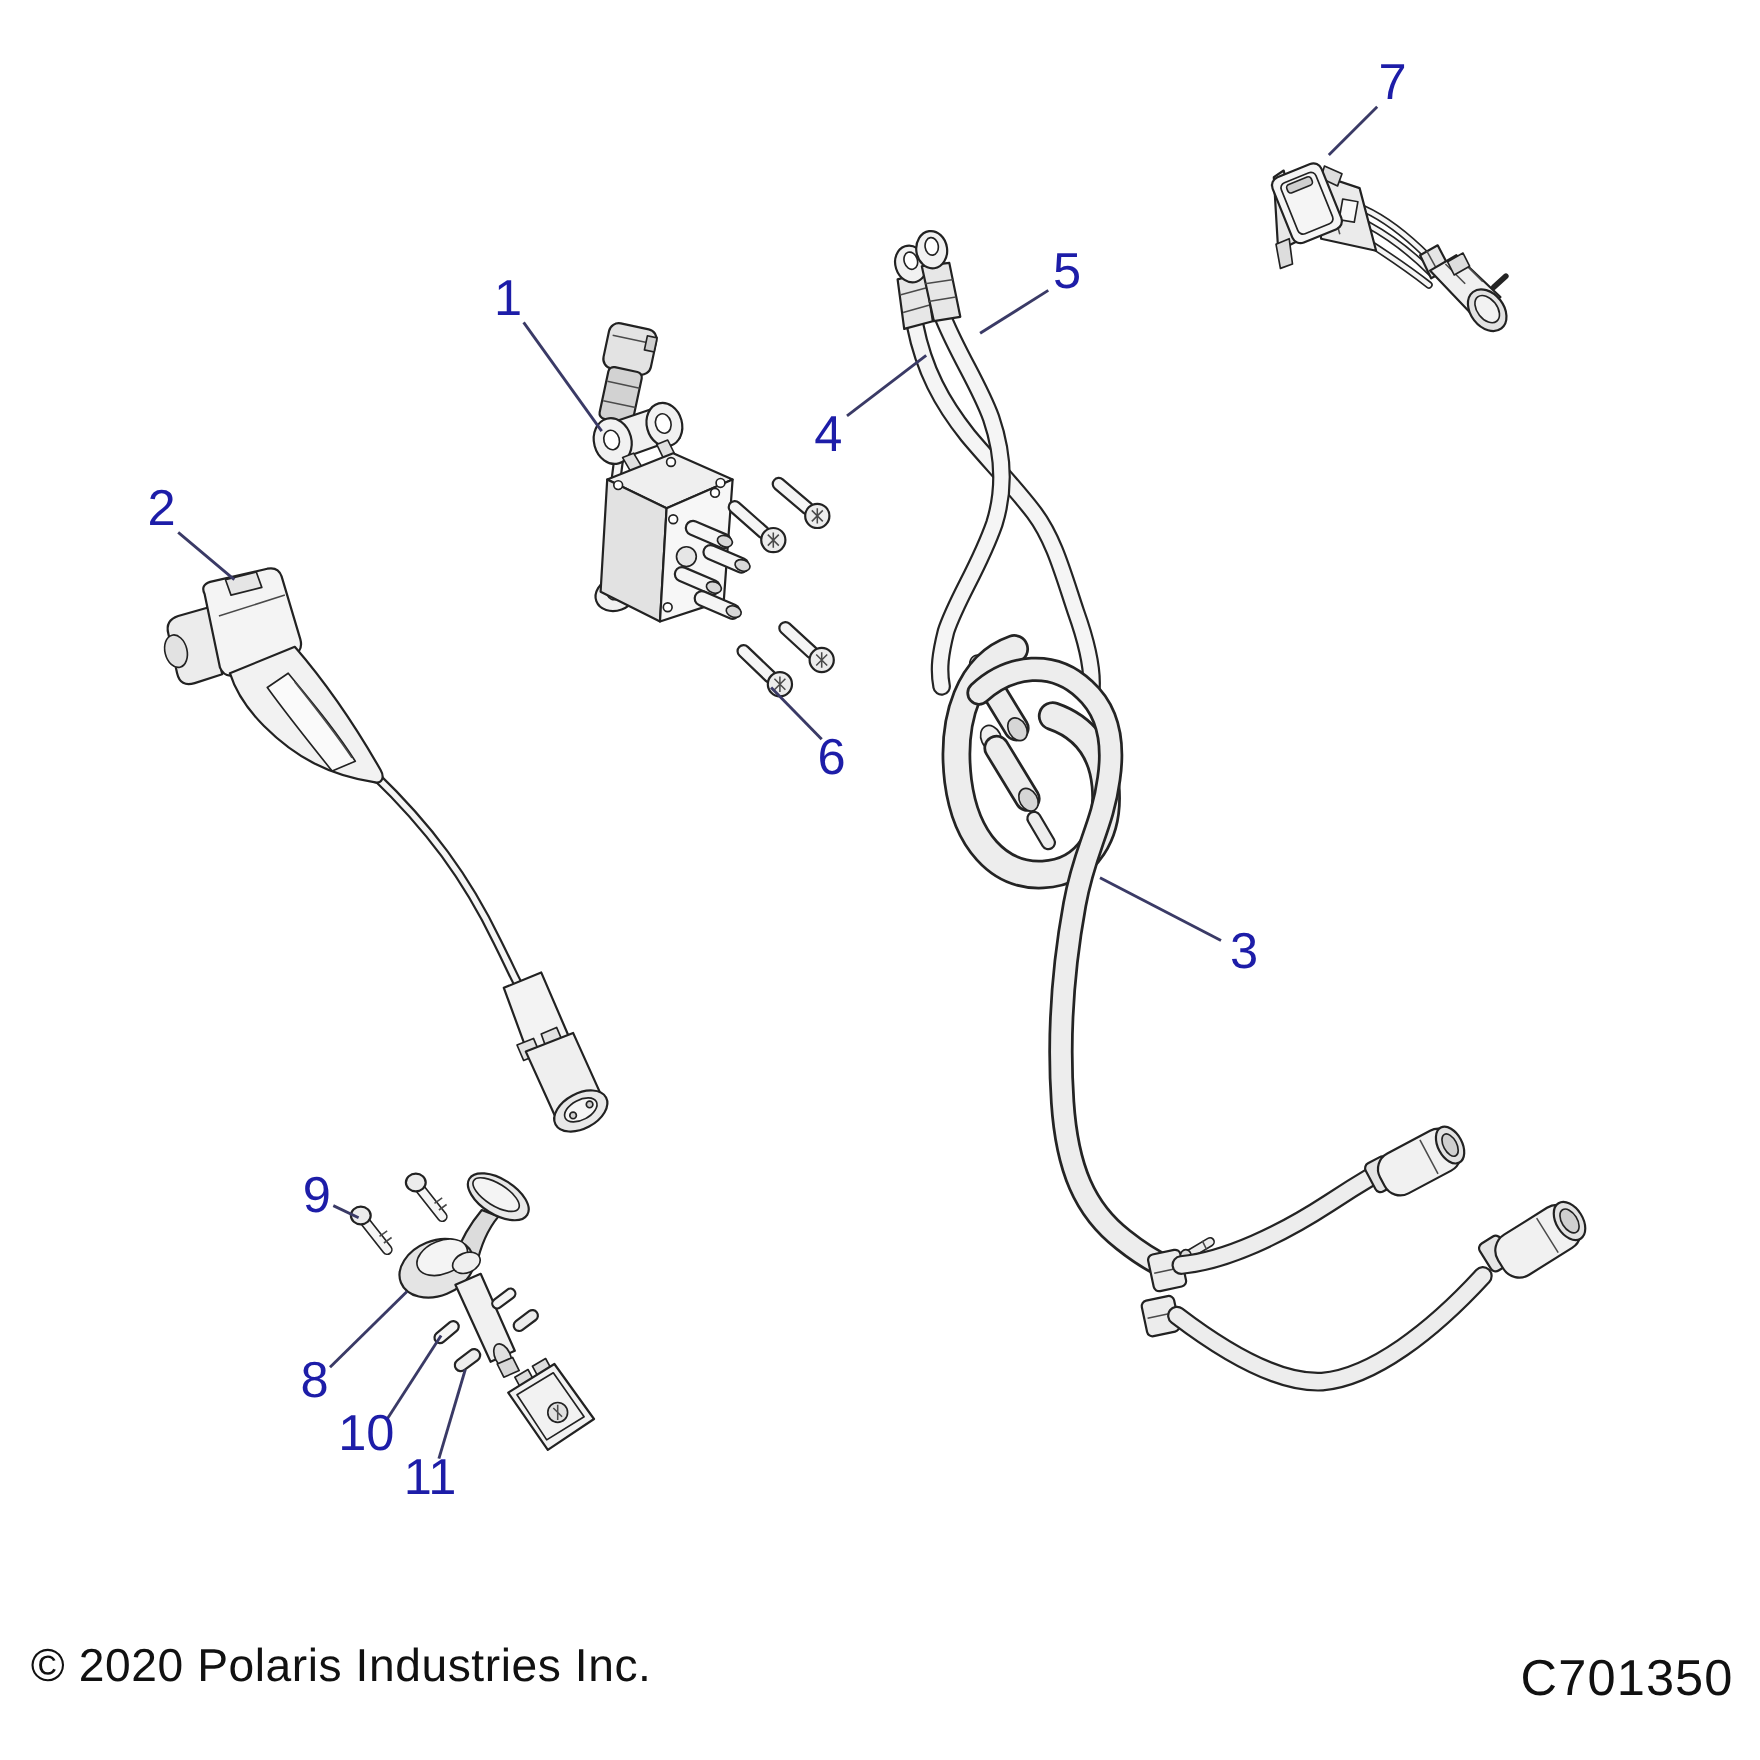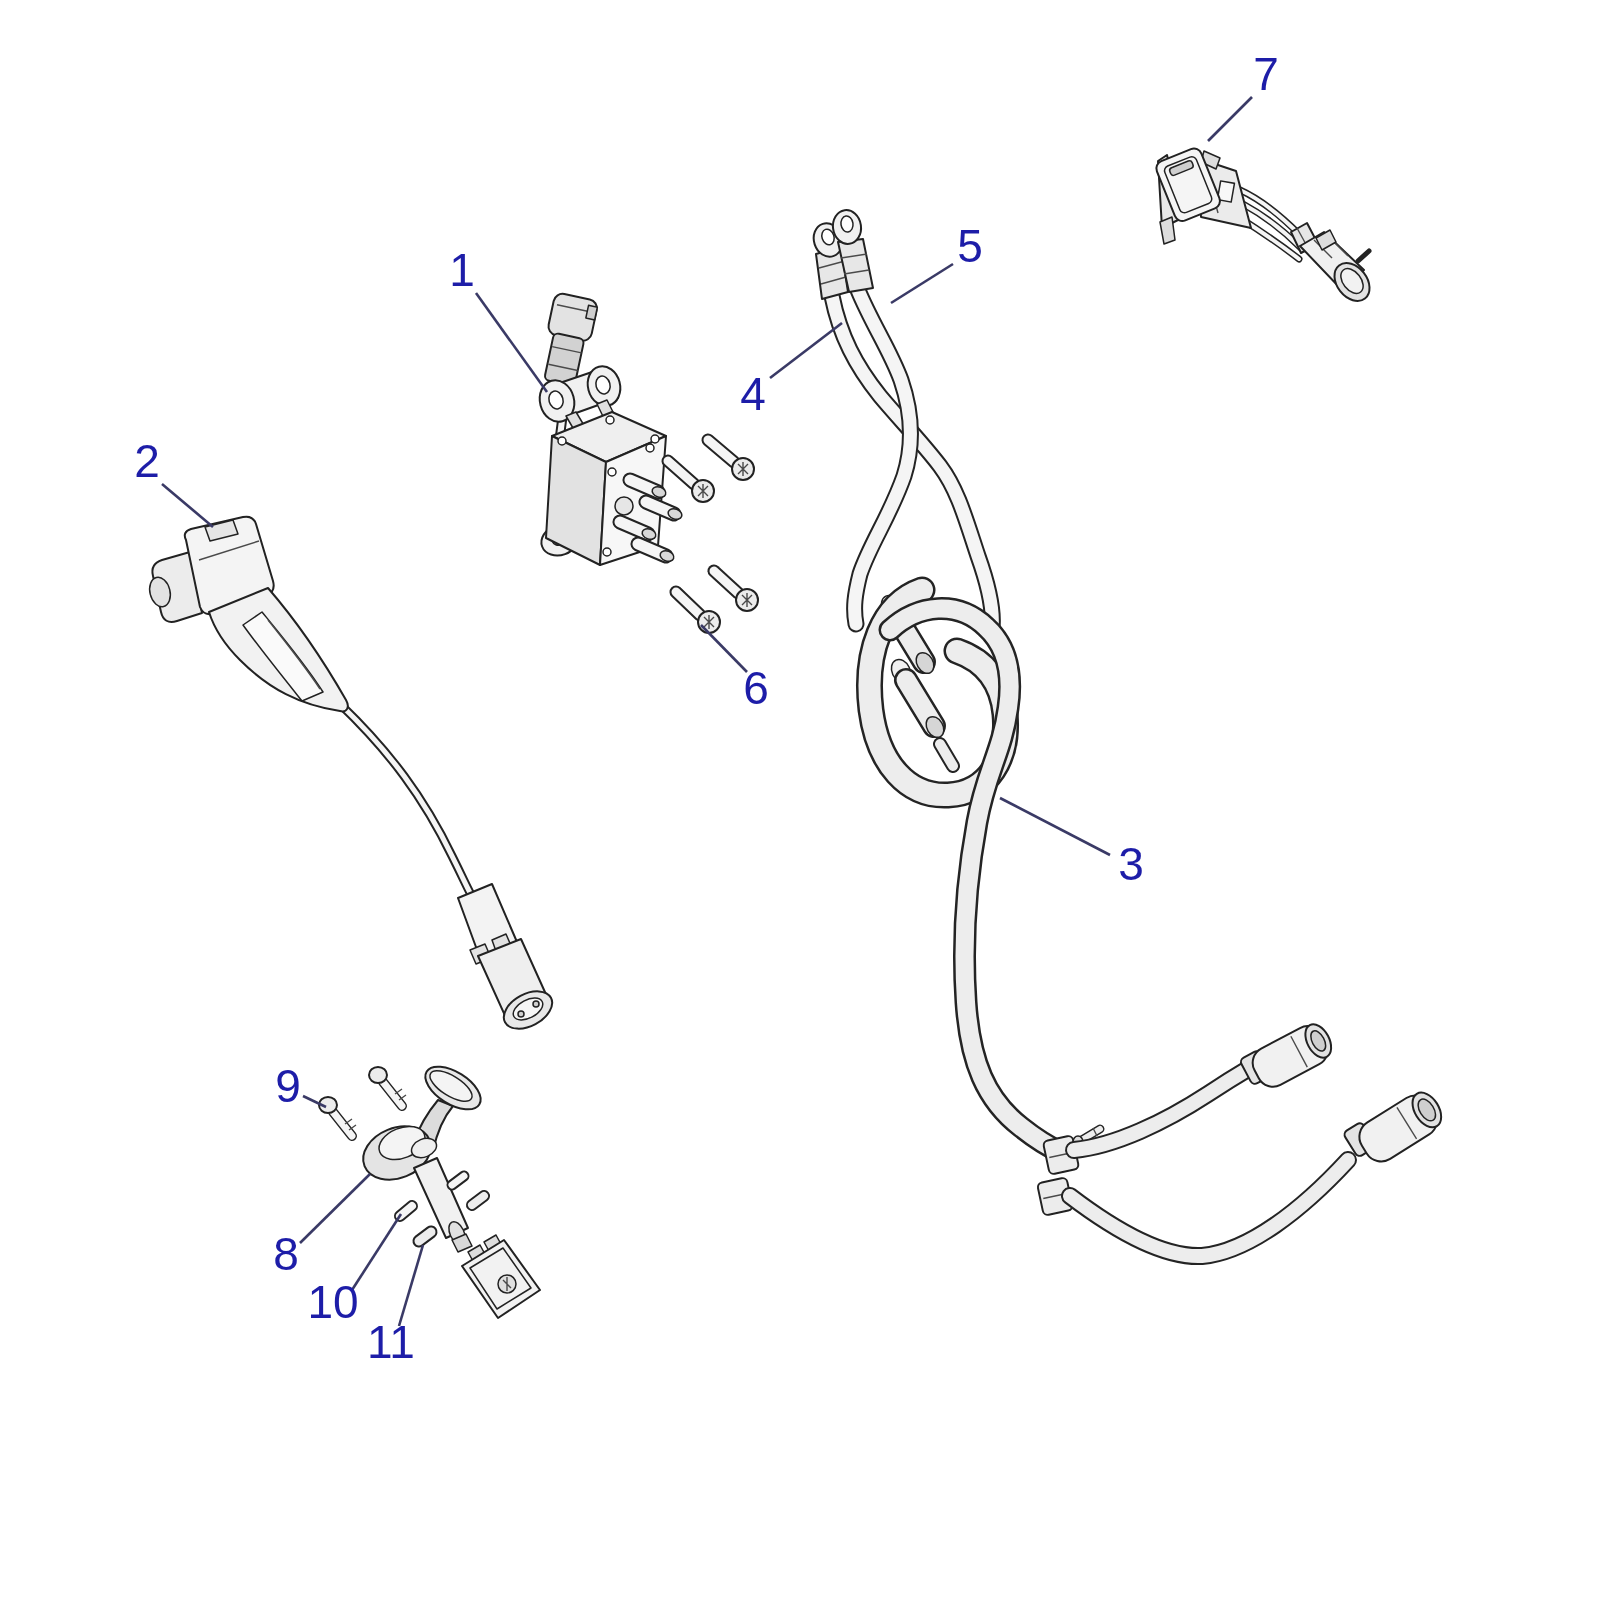--- a/index.html
+++ b/index.html
@@ -354,14 +354,16 @@
         <text x="286" y="1270" class="callout" fill="#1d1da8">8</text>
         <line x1="303" y1="1096" x2="326" y2="1107" stroke="#3a3a66" stroke-width="2.6"></line>
         <text x="288" y="1102" class="callout" fill="#1d1da8">9</text>
         <line x1="352" y1="1290" x2="401" y2="1214" stroke="#3a3a66" stroke-width="2.6"></line>
         <text x="333" y="1318" class="callout" fill="#1d1da8">10</text>
         <line x1="399" y1="1326" x2="423" y2="1245" stroke="#3a3a66" stroke-width="2.6"></line>
         <text x="391" y="1358" class="callout" fill="#1d1da8">11</text>
       </g>
 </svg>
 
+<div class="footer-copyright">© 2020 Polaris Industries Inc.</div>
+<div class="footer-code">C701350</div>
 
 </div>
 
 </body></html>

